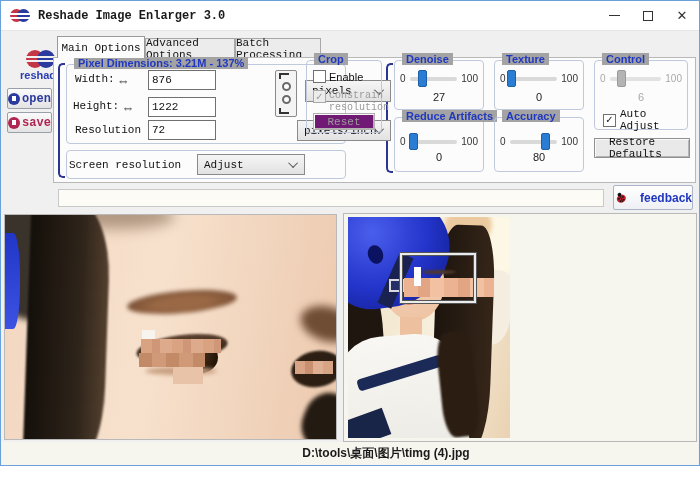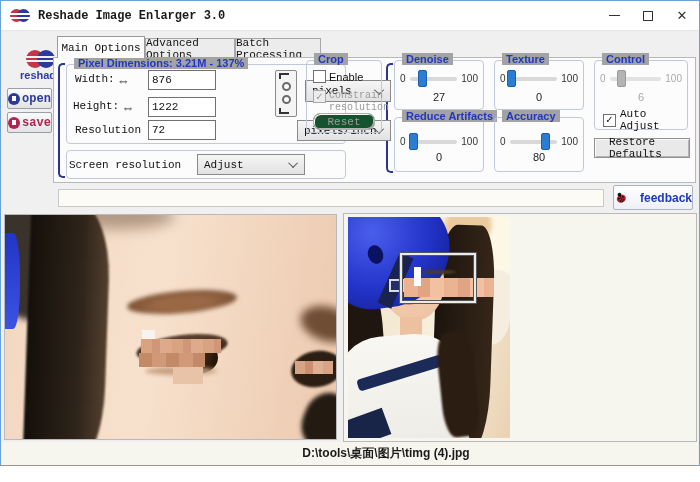--- a/index.html
+++ b/index.html
@@ -95,21 +95,21 @@
   
   .g-crop { left:252px; top:2px; width:76px; height:73px; }
   .cb { width:13px; height:13px; border:1px solid #707070; background:#ffffff; display:flex;
         align-items:center; justify-content:center; font-size:10px; line-height:1; color:#1a1a1a; cursor:pointer; flex:none; }
   .cb.disabled { border-color:#a9a9a9; background:#ececec; color:#9a9a9a; }
   .crop-row { position:absolute; display:flex; gap:3px; align-items:flex-start; }
   .btn { display:flex; align-items:center; justify-content:center;
          font-family:"Liberation Mono","DejaVu Sans Mono",monospace; font-size:11px; color:#111;
          background:#e9e9e9; border:1px solid #909090; box-shadow:inset 1px 1px 0 #fafafa, inset -1px -1px 0 #b4b4b4;
          cursor:pointer; }
-  .btn.disabled { background:#14532d; color:#9a9a9a; border-color:#b0b0b0; cursor:default;border-radius:7px; }
+  .btn.disabled { background:#701a75; color:#9a9a9a; border-color:#b0b0b0; cursor:default; }
 
   
   .slider-group { width:90px; height:50px; }
   .g-dn { left:340px; top:2px; }
   .g-tx { left:440px; top:2px; }
   .g-ra { left:340px; top:59px; height:55px; }
   .g-ac { left:440px; top:59px; height:55px; }
   .g-ct { left:540px; top:2px; width:94px; height:70px; }
   .srow { position:absolute; left:5px; right:5px; top:12px; display:flex; align-items:center; gap:4px; }
   .smin,.smax { font-size:10px; color:#333; }

